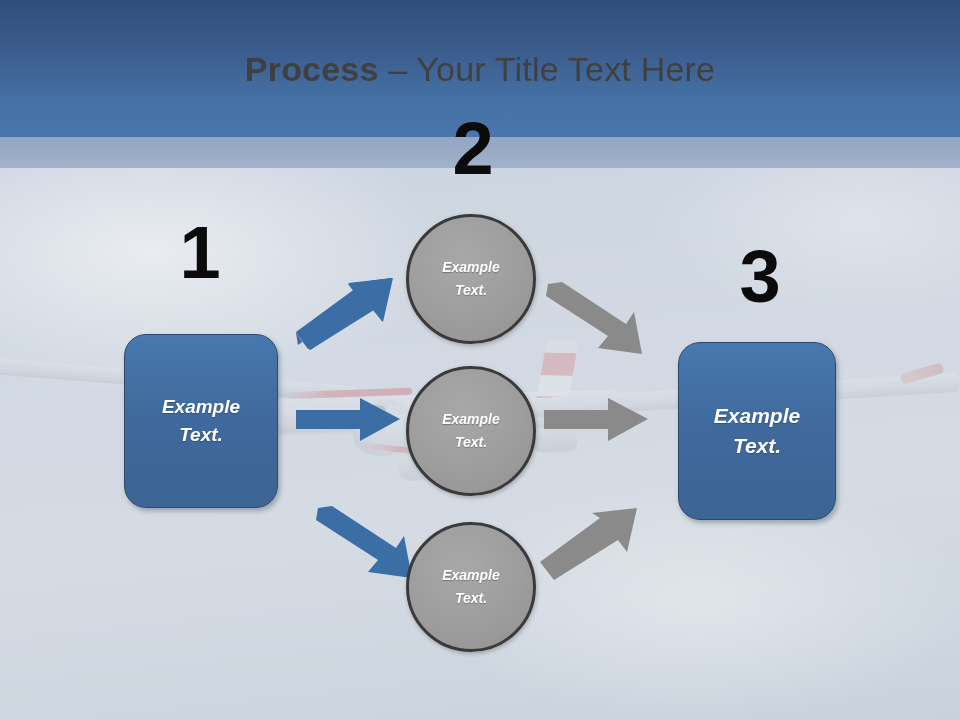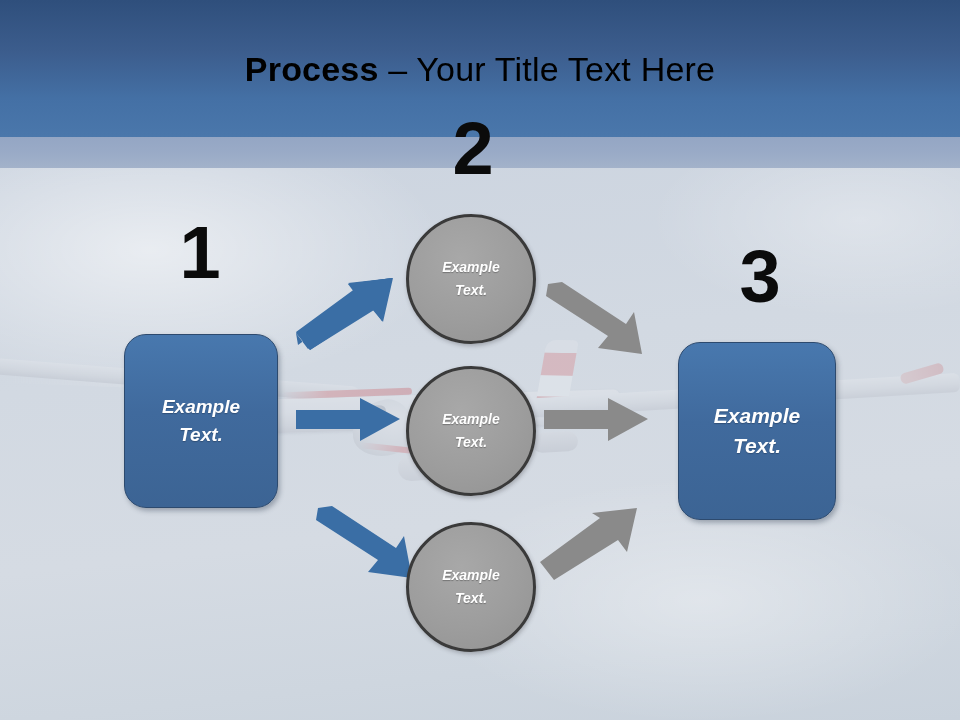--- a/index.html
+++ b/index.html
@@ -160,21 +160,21 @@
     width: 960px; height: 31px;
     background: linear-gradient(180deg, #94a6c4 0%, #9aabc7 55%, #a3b2ca 100%);
   }
   .title {
     position: absolute;
     left: 0; top: 48px;
     width: 960px;
     text-align: center;
     font-size: 34px;
     line-height: 42px;
-    color: #000000;
+    color: #404040;
     letter-spacing: .2px;
     white-space: nowrap;
   }
   .title .strong { font-weight: bold; }
   .title .rest { font-weight: normal; }
 
   
   .stepnum {
     position: absolute;
     font-weight: bold;

